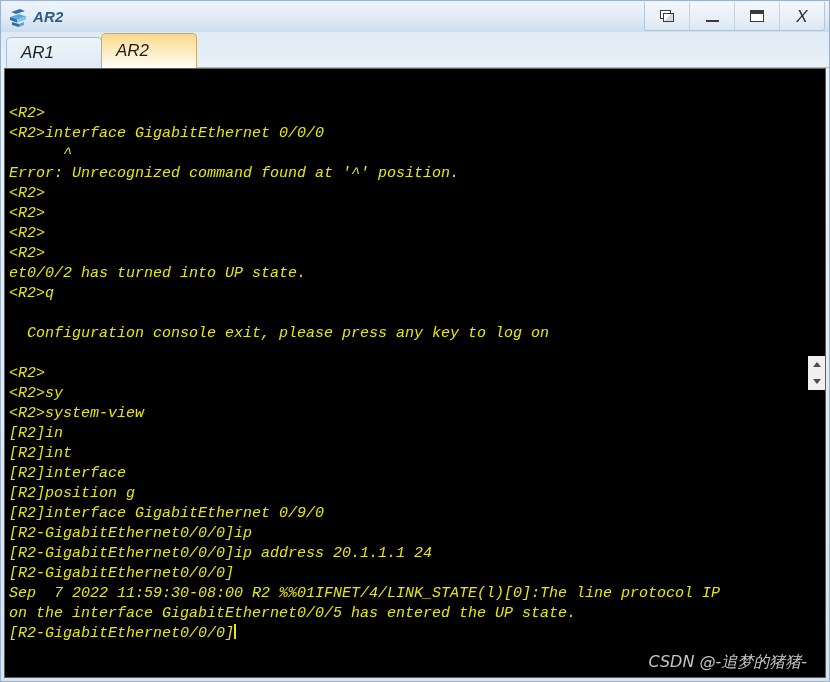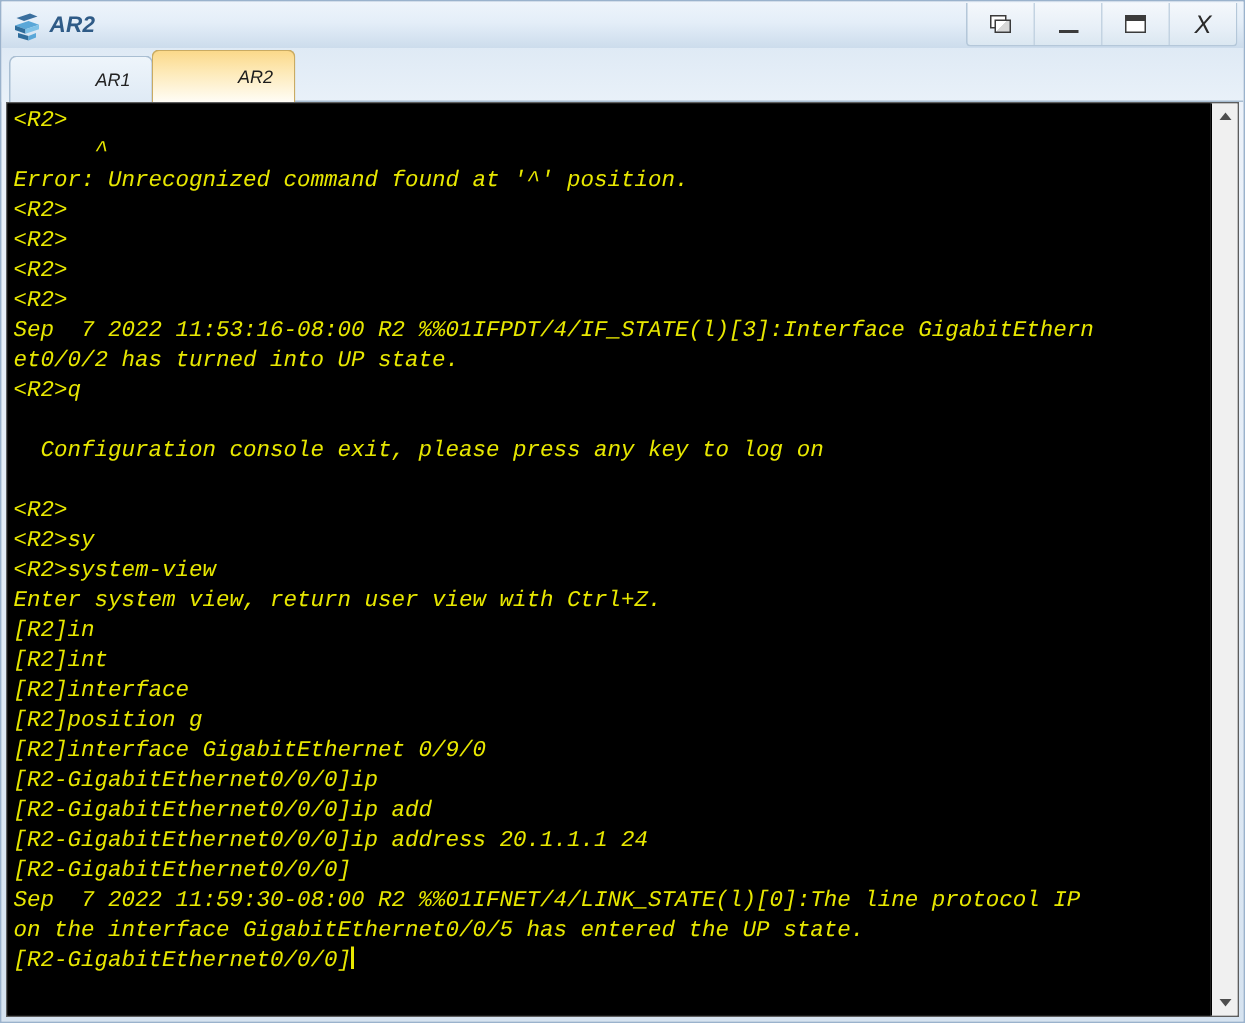--- a/index.html
+++ b/index.html
@@ -120,22 +120,22 @@
   }
 
   .tab {
     height: 31px;
     min-width: 96px;
     margin-right: -1px;
     padding: 0 14px;
     box-sizing: border-box;
     display: flex;
     align-items: center;
-    justify-content: flex-end;
-    font-size: 12px;
+    justify-content: flex-start;
+    font-size: 17px;
     color: #1d1d1d;
     border: 1px solid #a9bed2;
     border-bottom: none;
     border-radius: 5px 5px 0 0;
     cursor: default;
     position: relative;
   }
   .tab.inactive {
     background: linear-gradient(to bottom, #eef5fb 0%, #dfeaf5 100%);
     color: #222;
@@ -158,20 +158,21 @@
   .terminal-wrap {
     position: absolute;
     top: 67px;
     left: 3px;
     right: 3px;
     bottom: 3px;
     background: #000000;
     border: 1px solid #5d5d5d;
     box-sizing: border-box;
     display: flex;
+    align-items: center;
   }
 
   .terminal {
     flex: 1 1 auto;
     position: relative;
     background: #000000;
     overflow: hidden;
     padding: 2px 0 0 4px;
     box-sizing: border-box;
   }
@@ -283,54 +284,53 @@
     </div>
     <div class="tab active">
       <span>AR2</span>
     </div>
     <div class="tabfill"></div>
   </div>
 
   <div class="terminal-wrap">
     <div class="terminal" id="terminal">
         <div class="tline">&lt;R2&gt;</div>
+        <div class="tline">&lt;R2&gt;interface GigabitEthernet 0/0/0</div>
         <div class="tline">      ^</div>
         <div class="tline">Error: Unrecognized command found at '^' position.</div>
         <div class="tline">&lt;R2&gt;</div>
         <div class="tline">&lt;R2&gt;</div>
         <div class="tline">&lt;R2&gt;</div>
         <div class="tline">&lt;R2&gt;</div>
-        <div class="tline">Sep  7 2022 11:53:16-08:00 R2 %%01IFPDT/4/IF_STATE(l)[3]:Interface GigabitEthern</div>
         <div class="tline">et0/0/2 has turned into UP state.</div>
         <div class="tline">&lt;R2&gt;q</div>
         <div class="tline"></div>
         <div class="tline">  Configuration console exit, please press any key to log on</div>
         <div class="tline"></div>
         <div class="tline">&lt;R2&gt;</div>
         <div class="tline">&lt;R2&gt;sy</div>
         <div class="tline">&lt;R2&gt;system-view</div>
-        <div class="tline">Enter system view, return user view with Ctrl+Z.</div>
         <div class="tline">[R2]in</div>
         <div class="tline">[R2]int</div>
         <div class="tline">[R2]interface</div>
         <div class="tline">[R2]position g</div>
         <div class="tline">[R2]interface GigabitEthernet 0/9/0</div>
         <div class="tline">[R2-GigabitEthernet0/0/0]ip</div>
-        <div class="tline">[R2-GigabitEthernet0/0/0]ip add</div>
         <div class="tline">[R2-GigabitEthernet0/0/0]ip address 20.1.1.1 24</div>
         <div class="tline">[R2-GigabitEthernet0/0/0]</div>
         <div class="tline">Sep  7 2022 11:59:30-08:00 R2 %%01IFNET/4/LINK_STATE(l)[0]:The line protocol IP</div>
         <div class="tline">on the interface GigabitEthernet0/0/5 has entered the UP state.</div>
         <div class="tline">[R2-GigabitEthernet0/0/0]<span class="cursor"></span></div>
       </div>
 
     <div class="scrollbar">
       <div class="sb-arrow">
         <span class="chev up"></span>
       </div>
       <div class="sb-track"></div>
       <div class="sb-arrow">
         <span class="chev down"></span>
       </div>
     </div>
   </div>
 
+  <div class="watermark">CSDN @-追梦的猪猪-</div>
 </div>
 
 </body></html>

